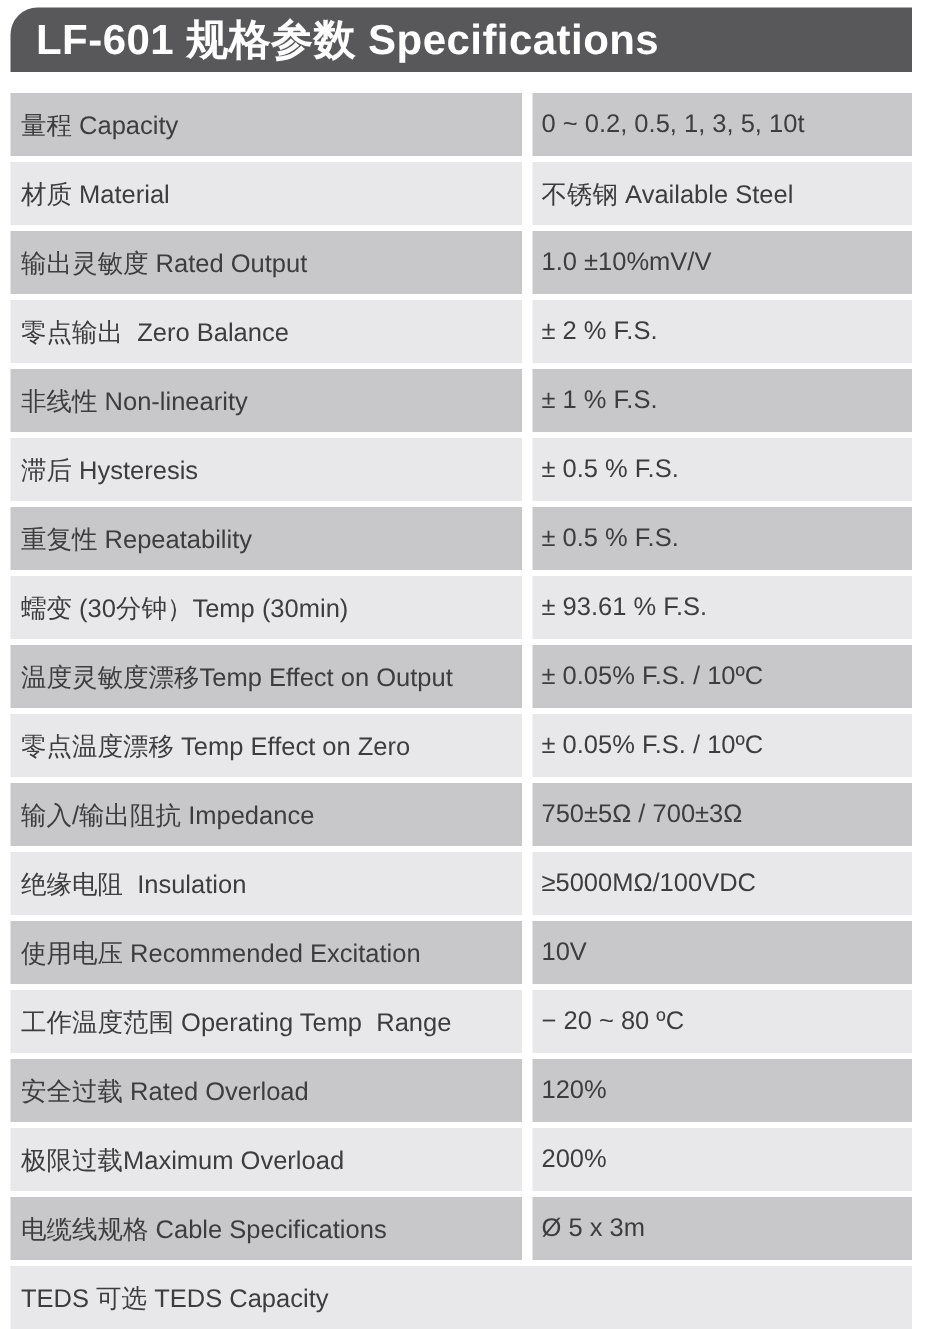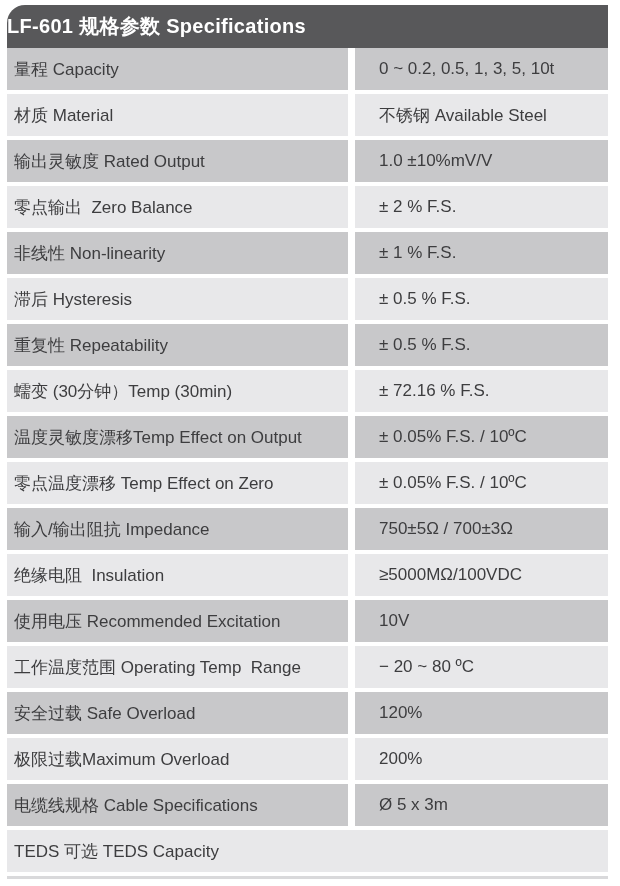--- a/index.html
+++ b/index.html
@@ -11,28 +11,29 @@
     overflow: hidden;
   }
   .page {
     padding: 5px 12px 0 7px;
   }
   .header-bar {
     height: 43px;
     background: var(--header-bg, #58585a);
     border-top-left-radius: 18px;
     color: var(--header-text, #ffffff);
-    font-size: 20px;
+    font-size: 28px;
     font-weight: bold;
     line-height: 43px;
+    padding-left: 17px;
     letter-spacing: 0.3px;
     white-space: pre;
   }
   .spec-table {
-    margin-top: 0;
+    margin-top: 14px;
   }
   .spec-row {
     display: flex;
     gap: 7px;
     height: 42px;
     margin-bottom: 4px;
   }
   .cell {
     display: flex;
     align-items: center;
@@ -40,21 +41,21 @@
     color: var(--text, #3d3d3f);
     white-space: pre;
     overflow: hidden;
   }
   .cell-label {
     width: 341px;
     padding-left: 7px;
   }
   .cell-value {
     flex: 1;
-    padding-left: 24px;
+    padding-left: 6px;
   }
   .row-dark .cell { background: var(--row-dark, #c8c8ca); }
   .row-light .cell { background: var(--row-light, #e8e8ea); }
   .full-width .cell-label { width: auto; flex: 1; }
   .bottom-divider {
     height: 3px;
     background: var(--divider, #d9d9db);
     margin-top: 4px;
   }
 </style>
@@ -96,21 +97,21 @@
     <div class="cell cell-value">± 0.5 % F.S.</div>
   </div>
 
   <div class="spec-row row-dark">
     <div class="cell cell-label">重复性 Repeatability</div>
     <div class="cell cell-value">± 0.5 % F.S.</div>
   </div>
 
   <div class="spec-row row-light">
     <div class="cell cell-label">蠕变 (30分钟）Temp (30min)</div>
-    <div class="cell cell-value">± 72.16 % F.S.</div>
+    <div class="cell cell-value">± 93.61 % F.S.</div>
   </div>
 
   <div class="spec-row row-dark">
     <div class="cell cell-label">温度灵敏度漂移Temp Effect on Output</div>
     <div class="cell cell-value">± 0.05% F.S. / 10ºC</div>
   </div>
 
   <div class="spec-row row-light">
     <div class="cell cell-label">零点温度漂移 Temp Effect on Zero</div>
     <div class="cell cell-value">± 0.05% F.S. / 10ºC</div>
@@ -130,21 +131,21 @@
     <div class="cell cell-label">使用电压 Recommended Excitation</div>
     <div class="cell cell-value">10V</div>
   </div>
 
   <div class="spec-row row-light">
     <div class="cell cell-label">工作温度范围 Operating Temp  Range</div>
     <div class="cell cell-value">− 20 ~ 80 ºC</div>
   </div>
 
   <div class="spec-row row-dark">
-    <div class="cell cell-label">安全过载 Safe Overload</div>
+    <div class="cell cell-label">安全过载 Rated Overload</div>
     <div class="cell cell-value">120%</div>
   </div>
 
   <div class="spec-row row-light">
     <div class="cell cell-label">极限过载Maximum Overload</div>
     <div class="cell cell-value">200%</div>
   </div>
 
   <div class="spec-row row-dark">
     <div class="cell cell-label">电缆线规格 Cable Specifications</div>

